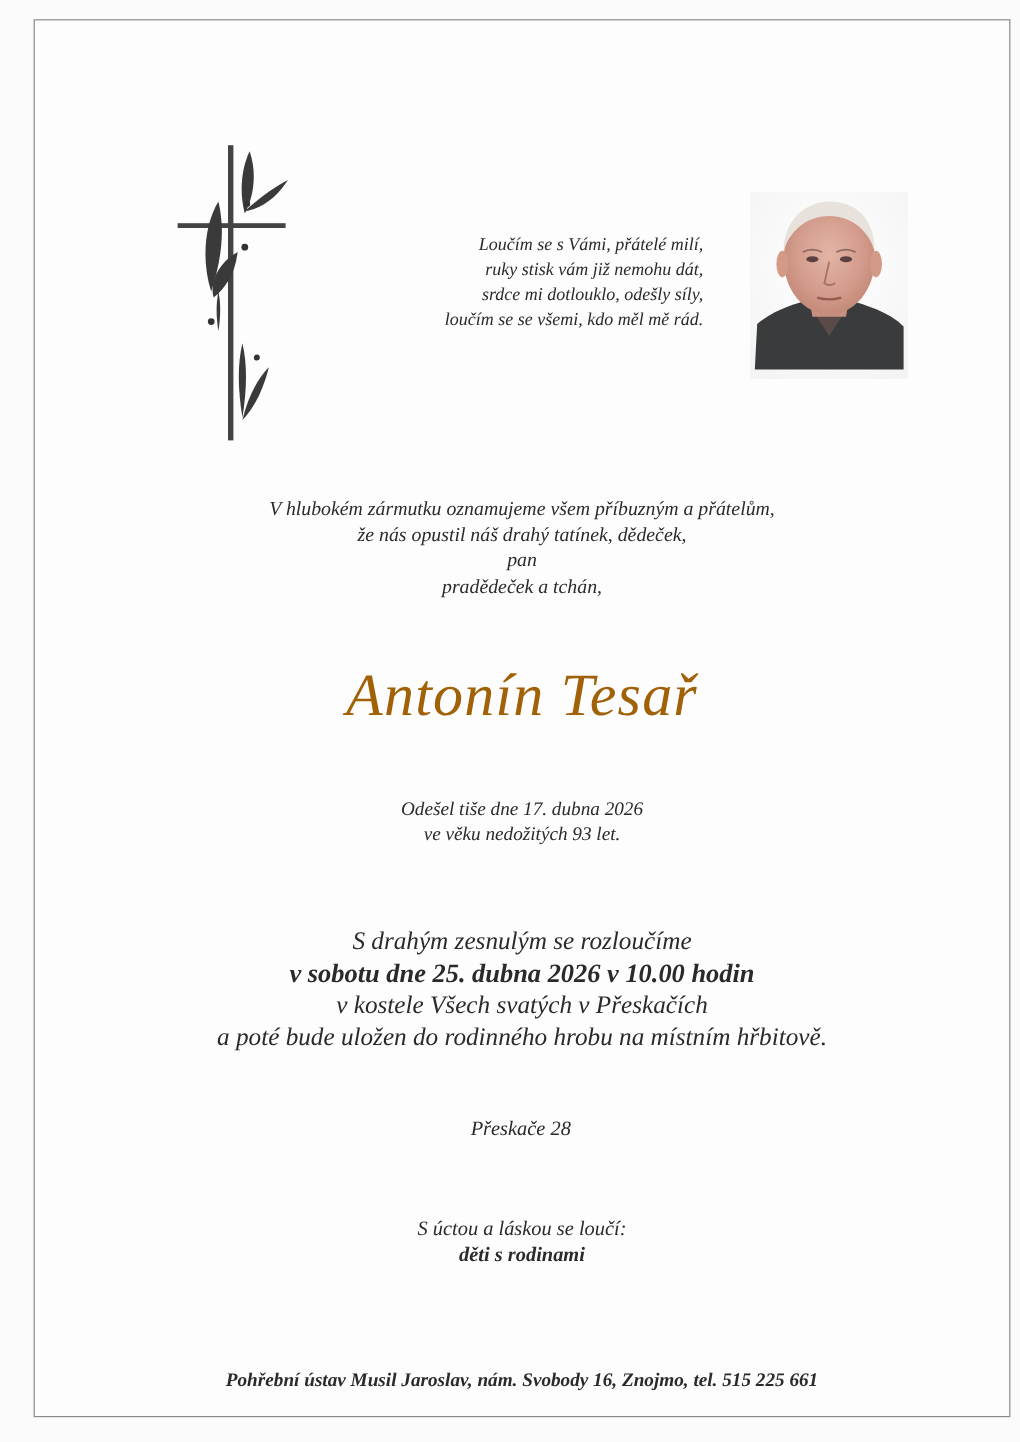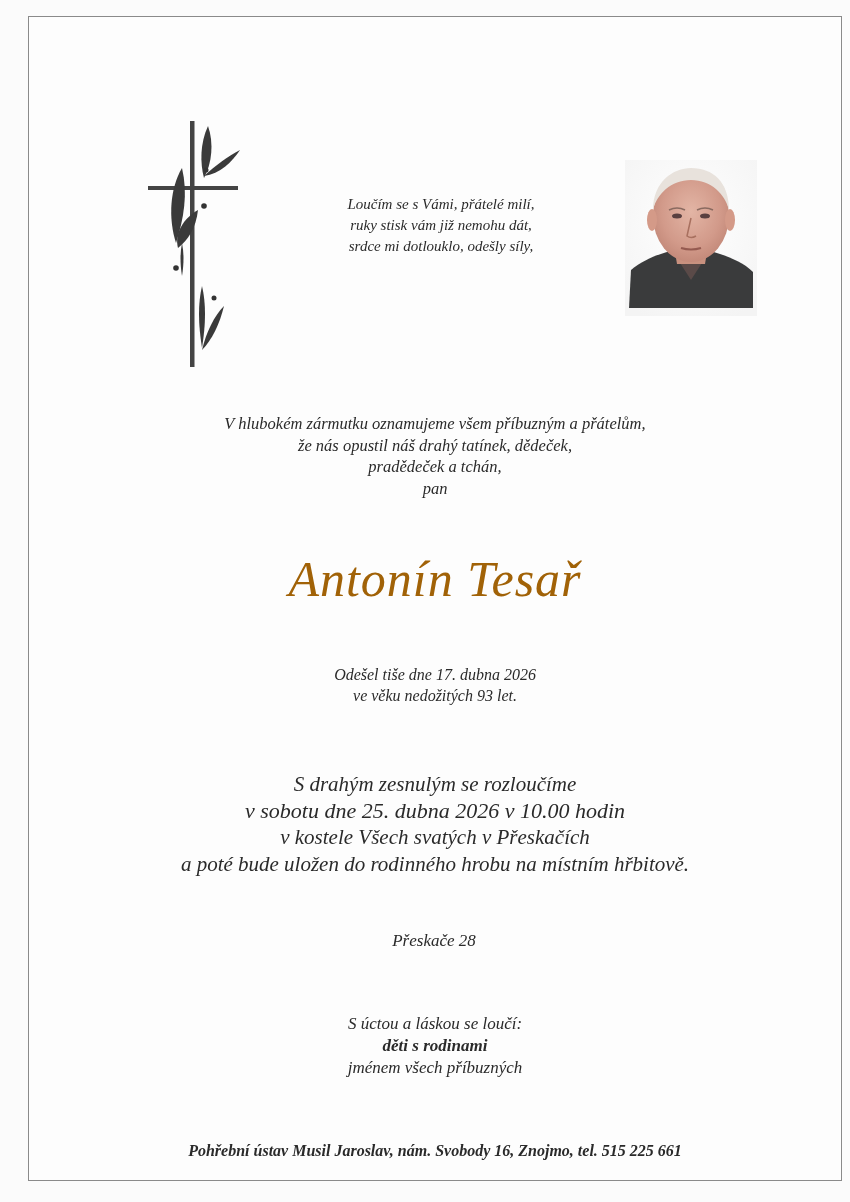--- a/index.html
+++ b/index.html
@@ -13,21 +13,21 @@
     .frame {
       position: absolute; left: 28px; top: 16px;
       width: 812px; height: 1163px;
       border: 1.5px solid #8a8a8a;
       background: #fdfdfd;
     }
     .abs { position: absolute; }
     .center-text { text-align: center; font-style: italic; }
     .poem {
       left: 296px; top: 194px; width: 290px;
-      font-size: 15px; line-height: 21px;
+      font-size: 15px; line-height: 21px; text-align: right;
     }
     .poem div { white-space: nowrap; }
     .photo {
       left: 625px; top: 160px; width: 132px; height: 156px;
       overflow: hidden;
     }
     .announce {
       left: 150px; top: 413px; width: 570px;
       font-size: 16.5px; line-height: 21.5px;
     }
@@ -37,21 +37,21 @@
       letter-spacing: 1px; color: #a16207;
     }
     .death {
       left: 250px; top: 664px; width: 370px;
       font-size: 16px; line-height: 21px;
     }
     .funeral {
       left: 100px; top: 757px; width: 670px;
       font-size: 21px; line-height: 26.5px; margin-top: 14px;
     }
-    .funeral .bold { font-weight: normal; font-size: 22px; }
+    .funeral .bold { font-weight: bold; font-size: 22px; }
     .address {
       left: 300px; top: 930px; width: 268px;
       font-size: 17px; line-height: 22px; font-style: italic;
     }
     .farewell {
       left: 250px; top: 1013px; width: 370px;
       font-size: 17px; line-height: 22px;
     }
     .farewell .bold { font-weight: bold; font-family: Liberation Serif, serif; }
     .footer {
@@ -85,20 +85,21 @@
     <path d="M62 168 C58 185, 58 205, 62 230 C66 205, 66 185, 62 168 Z" fill="#3a3a3a"></path>
     <path d="M62 232 C66 215, 74 198, 84 188 C80 205, 72 222, 62 232 Z" fill="#3a3a3a"></path>
     <circle cx="74" cy="180" r="2.5" fill="#333"></circle>
   </svg>
 </div>
 
 <div class="abs center-text poem">
   <div>Loučím se s Vámi, přátelé milí,</div>
   <div>ruky stisk vám již nemohu dát,</div>
   <div>srdce mi dotlouklo, odešly síly,</div>
+  <div>loučím se se všemi, kdo měl mě rád.</div>
 </div>
 
 <div class="abs photo" title="portrait of elderly man">
   <svg width="132" height="156" viewBox="0 0 132 156">
     <defs>
       <radialGradient id="face" cx="50%" cy="45%" r="55%">
         <stop offset="0%" stop-color="#e3b5a5"></stop>
         <stop offset="70%" stop-color="#d29a8a"></stop>
         <stop offset="100%" stop-color="#c48a7a"></stop>
       </radialGradient>
@@ -128,22 +129,22 @@
 
     <path d="M66 58 L62 76 Q66 79 71 76" stroke="#a8705f" stroke-width="1.5" fill="none"></path>
 
     <path d="M56 88 Q66 91 76 88" stroke="#955a50" stroke-width="2" fill="none"></path>
   </svg>
 </div>
 
 <div class="abs center-text announce">
   <div>V hlubokém zármutku oznamujeme všem příbuzným a přátelům,</div>
   <div>že nás opustil náš drahý tatínek, dědeček,</div>
+  <div>pan</div>
   <div>pradědeček a tchán,</div>
-  <div>pan</div>
 </div>
 
 <div class="abs center-text name">Antonín Tesař</div>
 
 <div class="abs center-text death">
   <div>Odešel tiše dne 17. dubna 2026</div>
   <div>ve věku nedožitých 93 let.</div>
 </div>
 
 <div class="abs center-text funeral">
@@ -151,16 +152,15 @@
   <div class="bold">v sobotu dne 25. dubna 2026 v 10.00 hodin</div>
   <div>v kostele Všech svatých v Přeskačích</div>
   <div>a poté bude uložen do rodinného hrobu na místním hřbitově.</div>
 </div>
 
 <div class="abs center-text address">Přeskače 28</div>
 
 <div class="abs center-text farewell">
   <div>S úctou a láskou se loučí:</div>
   <div class="bold">děti s rodinami</div>
-  <div>jménem všech příbuzných</div>
 </div>
 
 <div class="abs center-text footer">Pohřební ústav Musil Jaroslav, nám. Svobody 16, Znojmo, tel. 515 225 661</div>
 
 </body></html>

